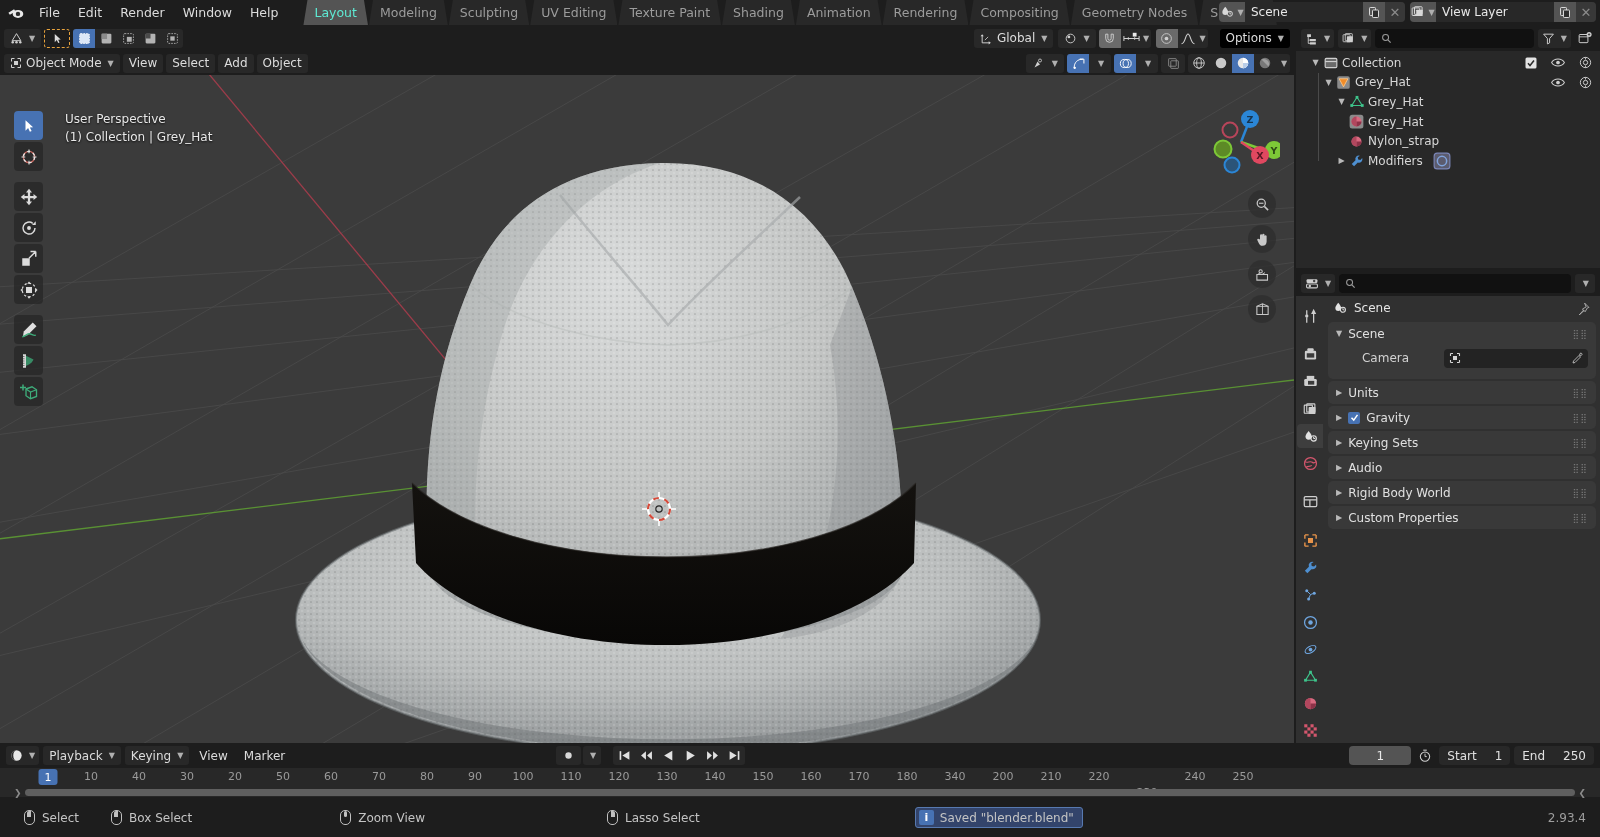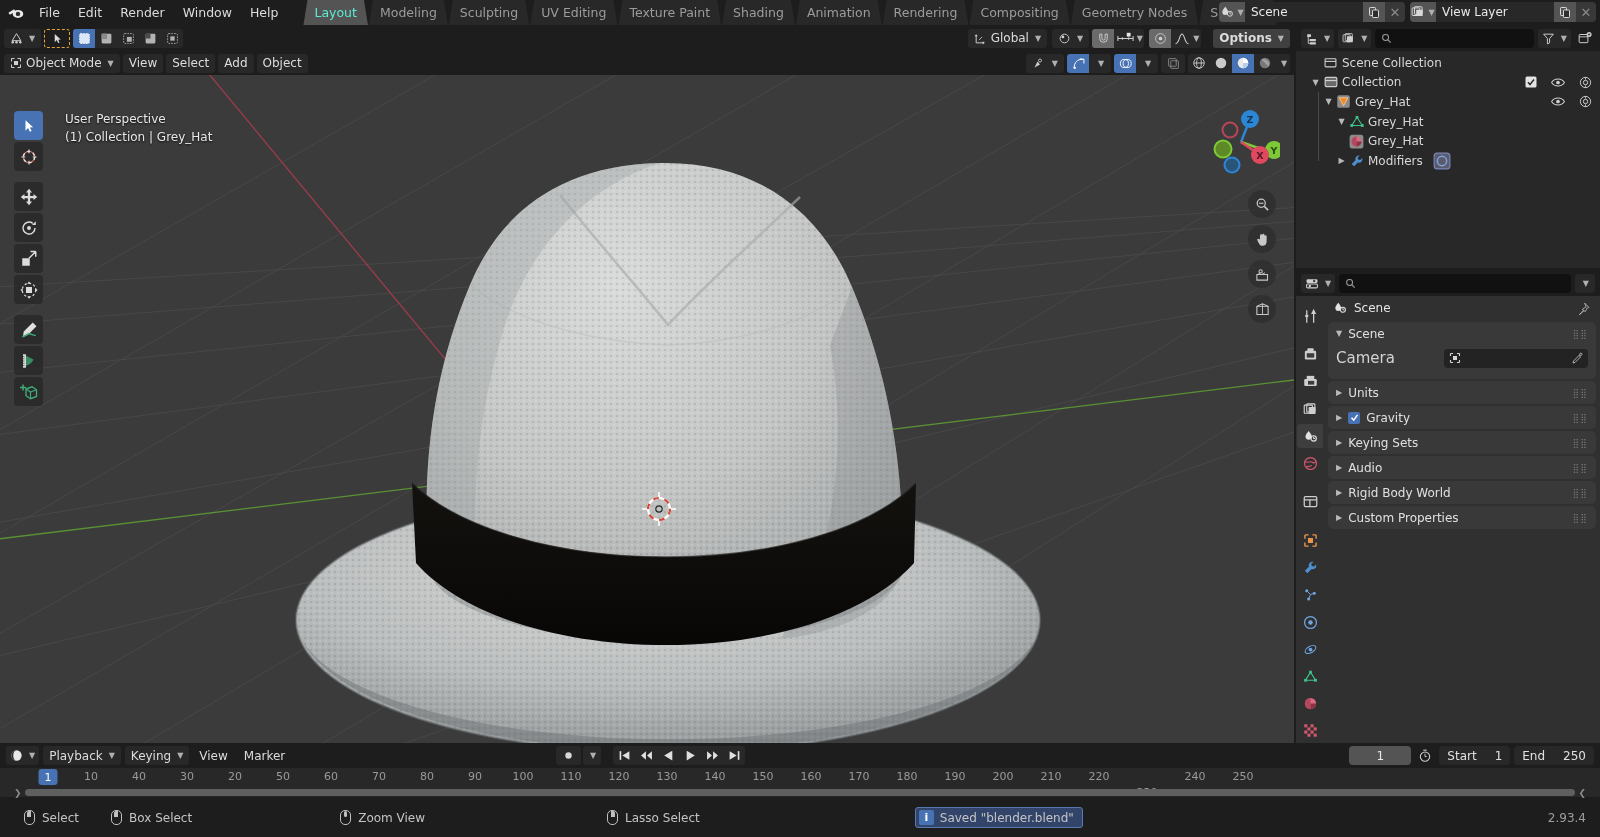--- a/index.html
+++ b/index.html
@@ -114,21 +114,21 @@
   .ptab{ width:26px; height:26px; display:flex; align-items:center; justify-content:center; border-radius:4px 0 0 4px;}
   .ptab.sel{ background:#3e3e3e; }
   .ptabgap{ height:9px; }
   .pbody{ flex:1; background:#303030; overflow:hidden; }
   .pbreadcrumb{ height:24px; display:flex; align-items:center; gap:7px; padding:0 9px; background:#303030; position:relative;}
   .panel{ background:#393939; margin:2px 4px 0 4px; border-radius:5px; }
   .panel-head{ height:23px; display:flex; align-items:center; gap:6px; padding:0 8px; color:#e0e0e0; font-size:12px; position:relative;}
   .panel-head .dots{ position:absolute; right:8px; color:#767676; letter-spacing:1px; font-size:9px; }
   .panel-body{ padding:2px 8px 8px 8px; }
   .prow{ display:flex; align-items:center; height:22px; margin-bottom:2px; }
-  .plabel{ width:108px; text-align:left; padding-right:9px; color:#d2d2d2; font-size:15px; white-space:nowrap; overflow:hidden;}
+  .plabel{ width:108px; text-align:center; padding-right:9px; color:#d2d2d2; font-size:12px; white-space:nowrap; overflow:hidden;}
   .pfield{ flex:1; height:19px; background:#232323; border-radius:4px; display:flex; align-items:center; padding:0 5px; gap:6px; position:relative;}
   .pfield .eyedrop{ position:absolute; right:5px; }
   .closed-panel{ background:#393939; margin:2px 4px 0 4px; border-radius:5px; height:23px; display:flex; align-items:center; gap:6px; padding:0 8px; position:relative; font-size:12px; color:#e0e0e0;}
   .closed-panel .dots{ position:absolute; right:8px; color:#767676; letter-spacing:1px; font-size:9px;}
   .cbx{ width:12px; height:12px; border-radius:2px; background:#4772b3; display:flex; align-items:center; justify-content:center; }
   .tri-r{ color:#b9b9b9; font-size:8px; }
 
   
   .timeline{ position:absolute; left:0; top:743px; width:1600px; height:54px; background:#282828; }
   .tl-header{ height:25px; background:#1d1d1d; display:flex; align-items:center; padding:0 6px; gap:4px; position:relative;}
@@ -322,21 +322,21 @@
             </svg>
           </div>
         <div style="width:30px;">
             <svg width="18" height="13" viewBox="0 0 24 20">
               <path d="M2 18 C8 18 8 3 12 3 C16 3 16 18 22 18" fill="none" stroke="#d0d0d0" stroke-width="1.7"></path>
             </svg>
             <span class="chev">▼</span>
           </div>
       </div>
       <div style="width:6px"></div>
-      <div class="hbtn" style="background:#404040;font-weight:bold;">
+      <div class="hbtn" style="background:#000000;">
         <span>Options</span>
         <span class="chev">▼</span>
       </div>
     </div>
 
     <div class="vp-header2">
       <div class="hbtn">
         <svg width="12" height="12" viewBox="0 0 24 24">
             <path d="M3 3h6M3 3v6M21 3h-6M21 3v6M3 21h6M3 21v-6M21 21h-6M21 21v-6" stroke="#d0d0d0" stroke-width="2" fill="none"></path>
             <rect x="8" y="8" width="8" height="8" fill="#d0d0d0"></rect>
@@ -673,31 +673,20 @@
             <rect x="2" y="6" width="15" height="14" rx="1.5" fill="none" stroke="#cfcfcf" stroke-width="1.7"></rect>
             <path d="M2 10 h15" stroke="#cfcfcf" stroke-width="1.5"></path>
             <circle cx="19" cy="6" r="4.3" fill="#cfcfcf"></circle>
             <path d="M19 4 v4 M17 6 h4" stroke="#303030" stroke-width="1.4"></path>
           </svg>
       </div>
     </div>
 
     <div class="out-body">
 
-      <div class="orow">
-        <span class="tri"></span>
-        <span class="tri"></span>
-        <span class="oicon">
-          <svg width="13" height="13" viewBox="0 0 24 24">
-              <rect x="2" y="5" width="20" height="15" rx="1.5" fill="none" stroke="#cfcfcf" stroke-width="2"></rect>
-              <path d="M2 10 h20" stroke="#cfcfcf" stroke-width="2"></path>
-            </svg>
-        </span>
-        <span class="olabel">Scene Collection</span>
-      </div>
 
       <div class="orow">
         <span class="tri"></span>
         <span class="tri">▼</span>
         <span class="oicon">
           <svg width="14" height="14" viewBox="0 0 24 24">
               <rect x="2" y="4" width="20" height="16" rx="2" fill="#6a6a6a" stroke="#cfcfcf" stroke-width="2"></rect>
               <path d="M2 9.5 h20" stroke="#cfcfcf" stroke-width="2"></path>
             </svg>
         </span>
@@ -781,20 +770,35 @@
           <svg width="15" height="15" viewBox="0 0 24 24">
               <rect x="1" y="1" width="22" height="22" rx="4" fill="#8b8b8b"></rect>
               <circle cx="12" cy="12" r="8" fill="#d96a80"></circle>
               <path d="M12 4 a8 8 0 0 0 0 16 z" fill="#b2475e"></path>
               <path d="M12 12 L20 12 A8 8 0 0 1 12 20 z" fill="#8e3248"></path>
             </svg>
         </span>
         <span class="olabel">Grey_Hat</span>
       </div>
 
+      <div class="orow" style="position:relative;">
+        <span class="nest-line" style="left:22px; top:0; height:100%;"></span>
+        <span class="tri"></span>
+          <span class="tri"></span>
+          <span class="tri"></span>
+          <span class="tri"></span>
+        <span class="oicon">
+          <svg width="15" height="15" viewBox="0 0 24 24">
+              <circle cx="12" cy="12" r="8" fill="#d96a80"></circle>
+              <path d="M12 4 a8 8 0 0 0 0 16 z" fill="#b2475e"></path>
+              <path d="M12 12 L20 12 A8 8 0 0 1 12 20 z" fill="#8e3248"></path>
+            </svg>
+        </span>
+        <span class="olabel">Nylon_strap</span>
+      </div>
 
       <div class="orow" style="position:relative;">
         <span class="nest-line" style="left:22px; top:0; height:50%;"></span>
         <span class="tri"></span>
           <span class="tri"></span>
           <span class="tri"></span>
         <span class="tri">▶</span>
         <span class="oicon">
           <svg width="14" height="14" viewBox="0 0 24 24">
               <path d="M17 3 a6 6 0 0 0 -7.6 7.6 L3 17 l4 4 l6.4 -6.4 A6 6 0 0 0 21 7 l-3.2 3.2 l-3.8 -0.8 l-0.8 -3.8 z" fill="#4e8fd0"></path>
@@ -1128,21 +1132,21 @@
       <div class="tl-tick" style="left:475px;">90</div>
       <div class="tl-tick" style="left:523px;">100</div>
       <div class="tl-tick" style="left:571px;">110</div>
       <div class="tl-tick" style="left:619px;">120</div>
       <div class="tl-tick" style="left:667px;">130</div>
       <div class="tl-tick" style="left:715px;">140</div>
       <div class="tl-tick" style="left:763px;">150</div>
       <div class="tl-tick" style="left:811px;">160</div>
       <div class="tl-tick" style="left:859px;">170</div>
       <div class="tl-tick" style="left:907px;">180</div>
-      <div class="tl-tick" style="left:955px;">190</div>
+      <div class="tl-tick" style="left:955px;">340</div>
       <div class="tl-tick" style="left:1003px;">200</div>
       <div class="tl-tick" style="left:1051px;">210</div>
       <div class="tl-tick" style="left:1099px;">220</div>
       <div class="tl-tick" style="left:1147px;margin-top:16px;">230</div>
       <div class="tl-tick" style="left:1195px;">240</div>
       <div class="tl-tick" style="left:1243px;">250</div>
     </div>
 
     <div class="tl-scroll">
       <span style="color:#8a8a8a; font-size:9px; margin-right:3px;">❯</span>

